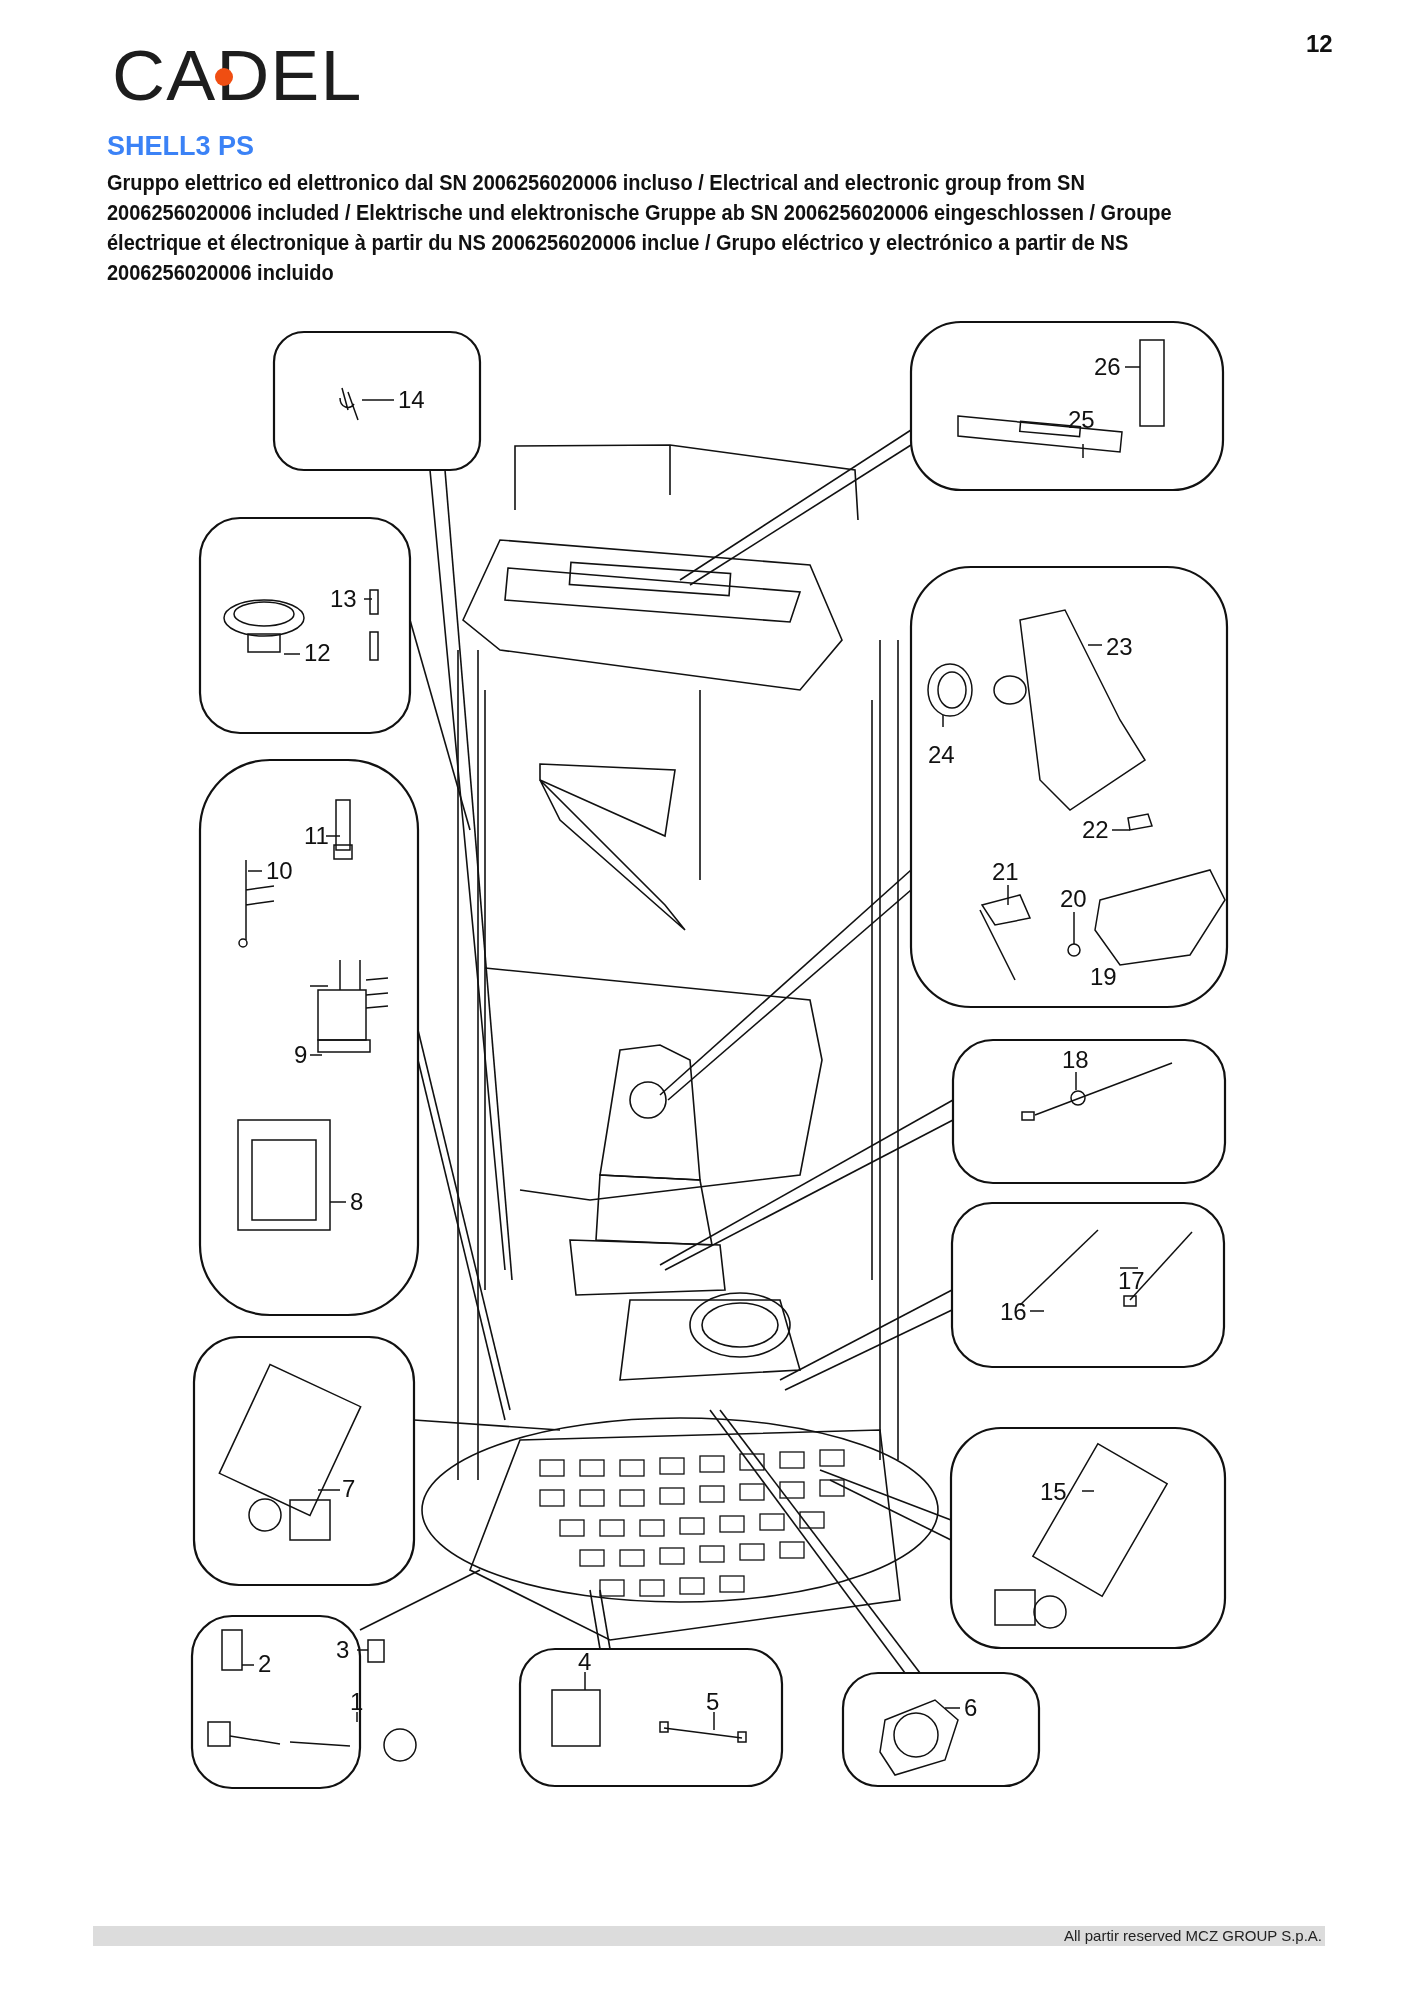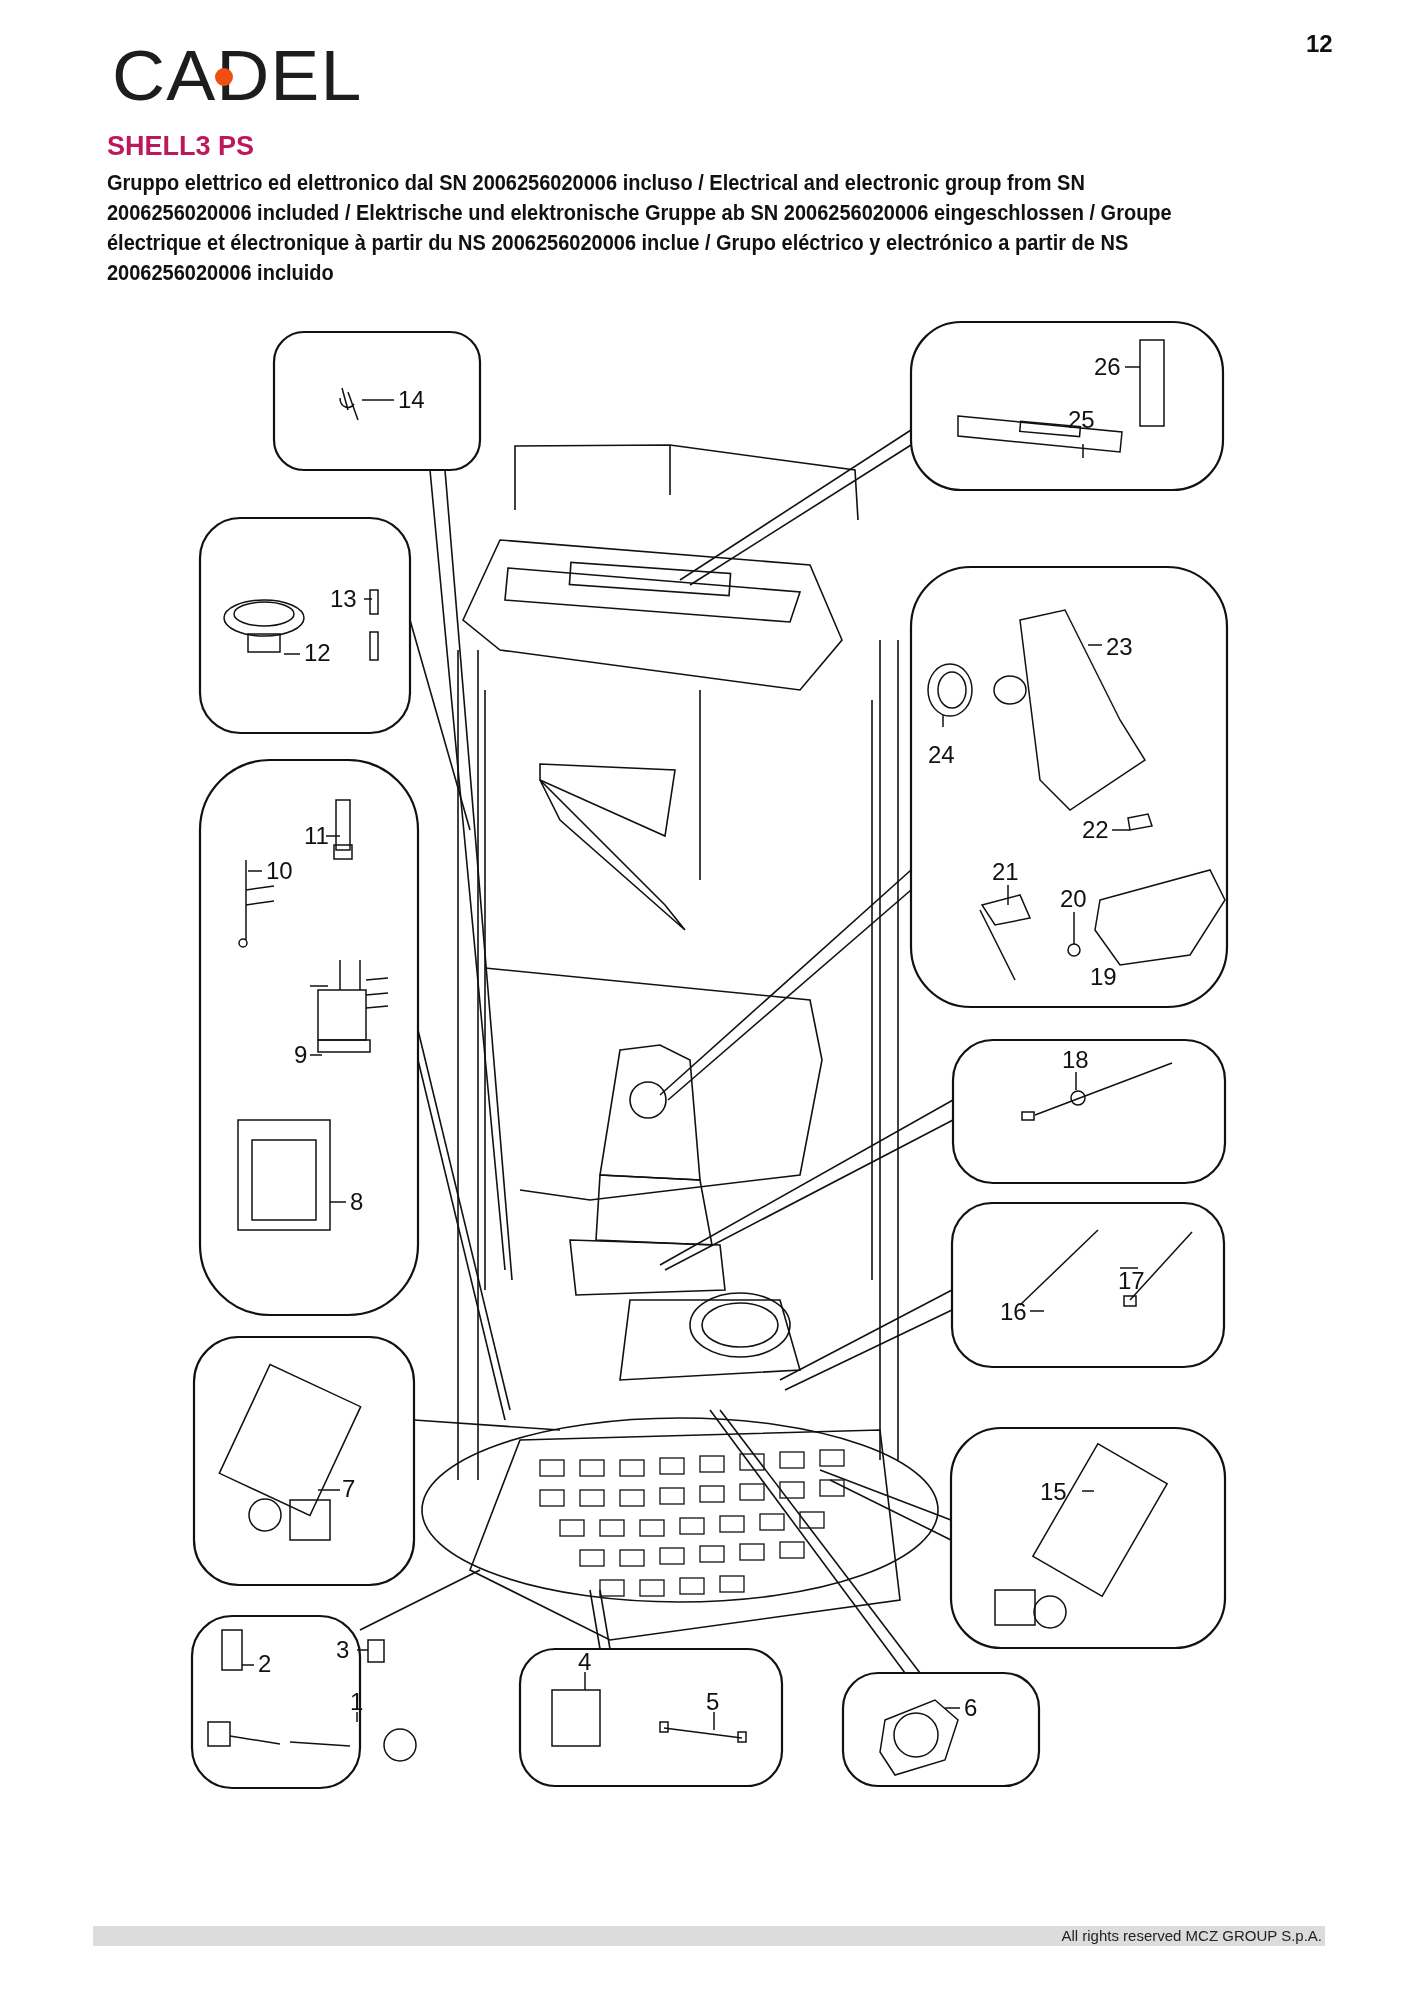--- a/index.html
+++ b/index.html
@@ -22,21 +22,21 @@
 </head>
 <body>
 
 <div class="page-num">12</div>
 
 <div class="logo">
   <span class="logo-text">CADEL</span>
   <span class="logo-dot" style="background: rgb(240, 78, 18);"></span>
 </div>
 
-<div class="model" style="color: #be185d;">SHELL3 PS</div>
+<div class="model" style="color: #3b82f6;">SHELL3 PS</div>
 <div class="desc">Gruppo elettrico ed elettronico dal SN 2006256020006 incluso / Electrical and electronic group from SN 2006256020006 included / Elektrische und elektronische Gruppe ab SN 2006256020006 eingeschlossen / Groupe électrique et électronique à partir du NS 2006256020006 inclue / Grupo eléctrico y electrónico a partir de NS 2006256020006 incluido</div>
 
 <svg class="diagram" viewBox="0 0 1410 1994" xmlns="http://www.w3.org/2000/svg">
   <g fill="none" stroke="#111" stroke-width="2.2">
 
     <rect x="274" y="332" width="206" height="138" rx="30"></rect>
     <rect x="200" y="518" width="210" height="215" rx="40"></rect>
     <rect x="200" y="760" width="218" height="555" rx="70"></rect>
     <rect x="194" y="1337" width="220" height="248" rx="45"></rect>
     <rect x="192" y="1616" width="168" height="172" rx="40"></rect>
@@ -317,13 +317,13 @@
     <text class="callout-label" x="1060" y="907">20</text>
     <text class="callout-label" x="1090" y="985">19</text>
     <text class="callout-label" x="1062" y="1068">18</text>
     <text class="callout-label" x="1118" y="1289">17</text>
     <text class="callout-label" x="1000" y="1320">16</text>
     <text class="callout-label" x="1040" y="1500">15</text>
   </g>
 </svg>
 
 <div class="footer-bar"></div>
-<div class="footer-text">All rights reserved MCZ GROUP S.p.A.</div>
+<div class="footer-text">All partir reserved MCZ GROUP S.p.A.</div>
 
 </body></html>

